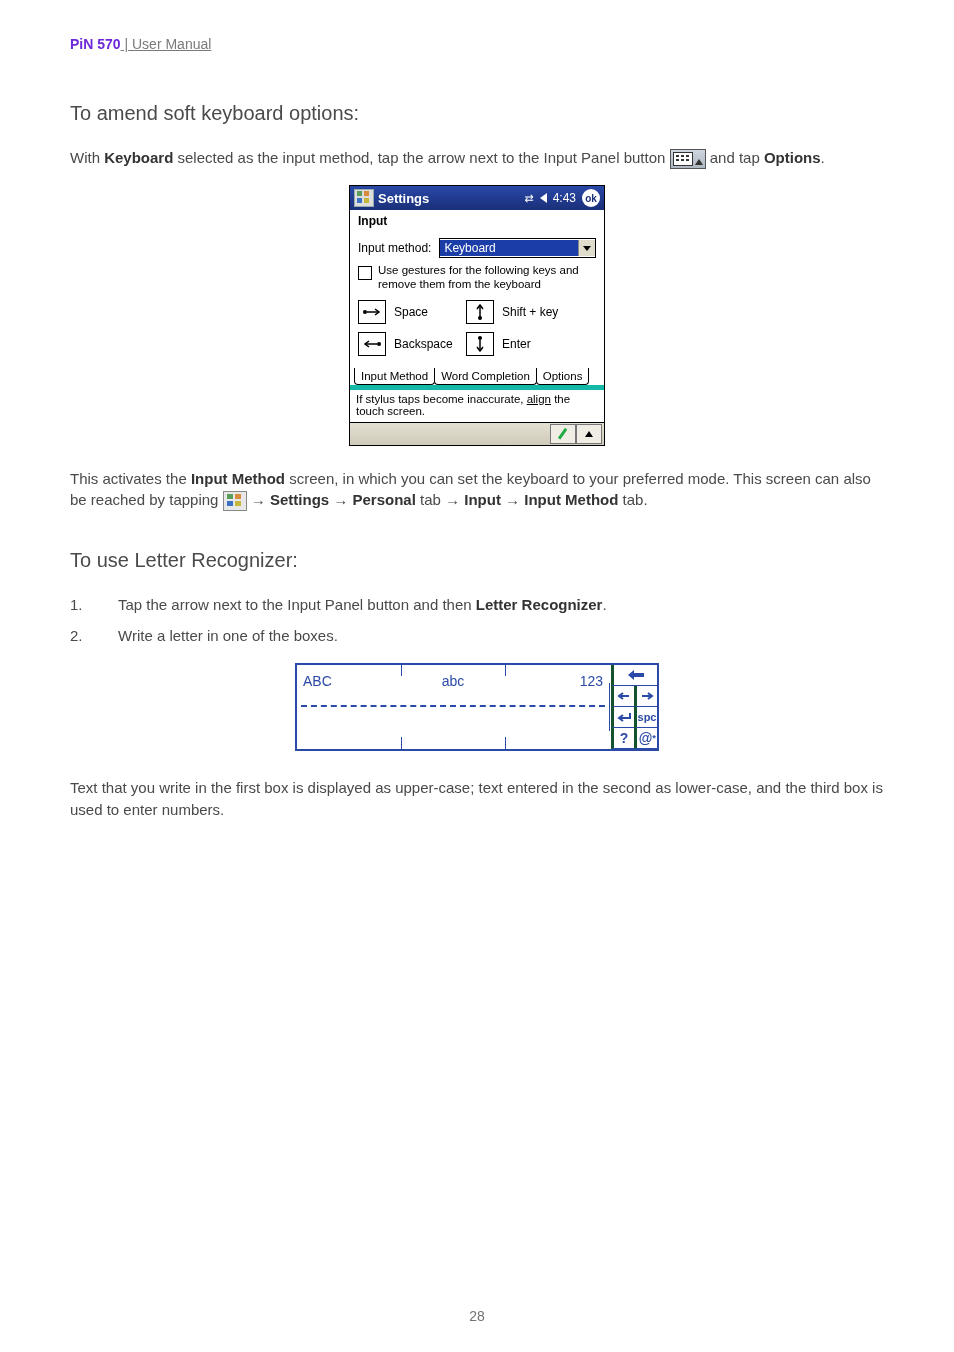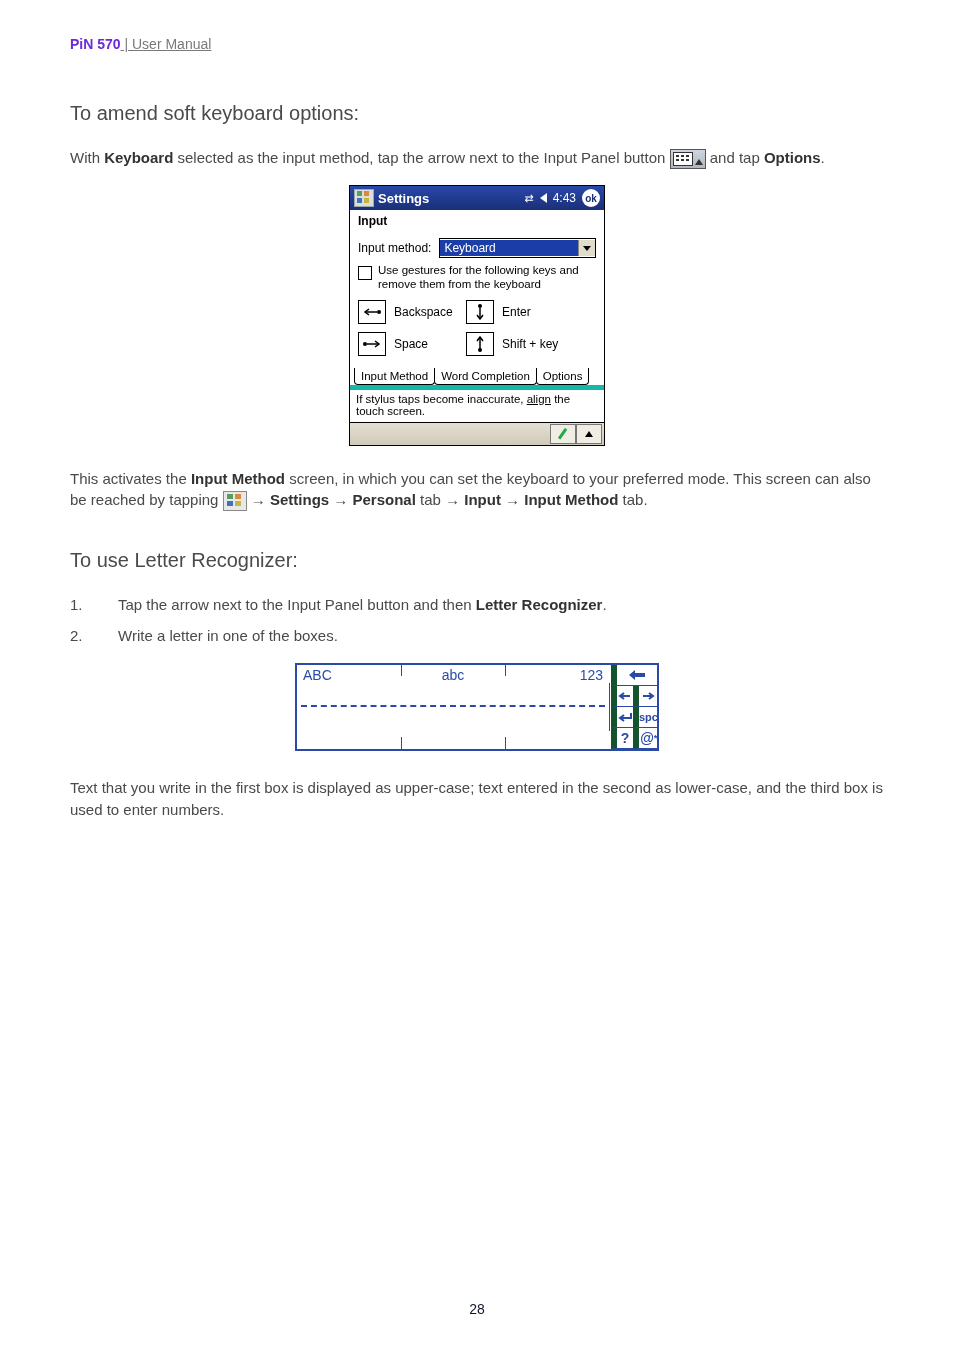--- a/index.html
+++ b/index.html
@@ -58,26 +58,26 @@
     padding-left: 48px;
     position: relative;
   }
   ol.steps li .num {
     position: absolute;
     left: 0;
     top: 0;
   }
   .page-number {
     position: absolute;
-    bottom: 35px;
+    bottom: 28px;
     left: 0;
     right: 0;
     text-align: center;
     font-size: 14px;
-    color: #0f172a;
+    color: #737373;
   }
   .center-wrap {
     text-align: center;
     margin: 16px 0 22px 0;
   }
 
   
   .inline-icon {
     display: inline-block;
     vertical-align: middle;
@@ -283,21 +283,21 @@
     font-family: Tahoma, Arial, sans-serif;
     color:#2b4aa8;
     text-align:left;
     background:#fff;
   }
   .lr .panel {
     position:relative;
     height:84px;
   }
   .lr .labels {
-    position:absolute; left:0; top:2px; width:312px; height:18px;
+    position:absolute; left:0; top:8px; width:312px; height:18px;
     display:flex; font-size:14px;
   }
   .lr .labels .lbl { flex:1; text-align:center;}
   .lr .labels .lbl.first { text-align:left; padding-left:6px;}
   .lr .labels .lbl.last { text-align:right; padding-right:6px;}
   .lr .ticks-top {
     position:absolute; top:0; left:0; width:312px; height:12px;
   }
   .lr .tick { position:absolute; top:0; width:1px; height:11px; background:#2b4aa8;}
   .lr .writing {
@@ -310,21 +310,21 @@
   }
   .lr .ticks-bot {
     position:absolute; left:0; bottom:0; width:312px; height:14px;
   }
   .lr .tickb { position:absolute; bottom:0; width:1px; height:12px; background:#2b4aa8;}
   .lr .side {
     position:absolute; right:0; top:0; width:46px; height:84px;
     display:grid; grid-template-columns:1fr 1fr; grid-template-rows:repeat(4,1fr);
   }
   .lr .sbtn {
-    border-left:6px solid #14532d; border-bottom:1px solid #2b4aa8;
+    border-left:3px solid #14532d; border-bottom:1px solid #2b4aa8;
     display:flex;align-items:center;justify-content:center;
     font-size:14px; font-weight:bold;
   }
   .lr .sbtn.wide { grid-column:1/3;}
   .lr .sbtn svg { display:block;}
   .lr .menubar {
     display:flex; align-items:center; height:24px;
     background: linear-gradient(#cfd6e4, #b8c2d6);
     border-top:1px solid #2b4aa8;
     padding:0 4px; gap:10px;
@@ -385,52 +385,52 @@
           </span>
         </div>
         <div class="gesture-block">
           <span class="checkbox"></span>
           <span class="gesture-text">Use gestures for the following keys and remove them from the keyboard</span>
         </div>
 
         <div class="grow">
           <span class="gbox">
             <svg class="g" width="20" height="10">
+                <circle cx="3" cy="5" r="2" fill="#000"></circle>
+                <line x1="5" y1="5" x2="16" y2="5" stroke="#000" stroke-width="1.5"></line>
+                <polyline points="13,2 17,5 13,8" fill="none" stroke="#000" stroke-width="1.5"></polyline>
+              </svg>
+          </span>
+          <span style="width:64px;">Space</span>
+          <span class="gbox">
+            <svg class="g" width="12" height="18">
+                <line x1="6" y1="3" x2="6" y2="15" stroke="#000" stroke-width="1.5"></line>
+                <polyline points="3,6 6,2 9,6" fill="none" stroke="#000" stroke-width="1.5"></polyline>
+                <circle cx="6" cy="15" r="2" fill="#000"></circle>
+              </svg>
+          </span>
+          <span>Shift + key</span>
+        </div>
+        <div class="grow">
+          <span class="gbox">
+            <svg class="g" width="20" height="10">
                 <circle cx="17" cy="5" r="2" fill="#000"></circle>
                 <line x1="4" y1="5" x2="15" y2="5" stroke="#000" stroke-width="1.5"></line>
                 <polyline points="7,2 3,5 7,8" fill="none" stroke="#000" stroke-width="1.5"></polyline>
               </svg>
           </span>
           <span style="width:64px;">Backspace</span>
           <span class="gbox">
             <svg class="g" width="12" height="18">
                 <circle cx="6" cy="3" r="2" fill="#000"></circle>
                 <line x1="6" y1="5" x2="6" y2="15" stroke="#000" stroke-width="1.5"></line>
                 <polyline points="3,12 6,16 9,12" fill="none" stroke="#000" stroke-width="1.5"></polyline>
               </svg>
           </span>
           <span>Enter</span>
-        </div>
-        <div class="grow">
-          <span class="gbox">
-            <svg class="g" width="20" height="10">
-                <circle cx="3" cy="5" r="2" fill="#000"></circle>
-                <line x1="5" y1="5" x2="16" y2="5" stroke="#000" stroke-width="1.5"></line>
-                <polyline points="13,2 17,5 13,8" fill="none" stroke="#000" stroke-width="1.5"></polyline>
-              </svg>
-          </span>
-          <span style="width:64px;">Space</span>
-          <span class="gbox">
-            <svg class="g" width="12" height="18">
-                <line x1="6" y1="3" x2="6" y2="15" stroke="#000" stroke-width="1.5"></line>
-                <polyline points="3,6 6,2 9,6" fill="none" stroke="#000" stroke-width="1.5"></polyline>
-                <circle cx="6" cy="15" r="2" fill="#000"></circle>
-              </svg>
-          </span>
-          <span>Shift + key</span>
         </div>
       </div>
 
       <div class="tabs">
         <div class="tabrow">
           <span class="tab">Input Method</span>
           <span class="tab">Word Completion</span>
           <span class="tab">Options</span>
         </div>
       </div>

